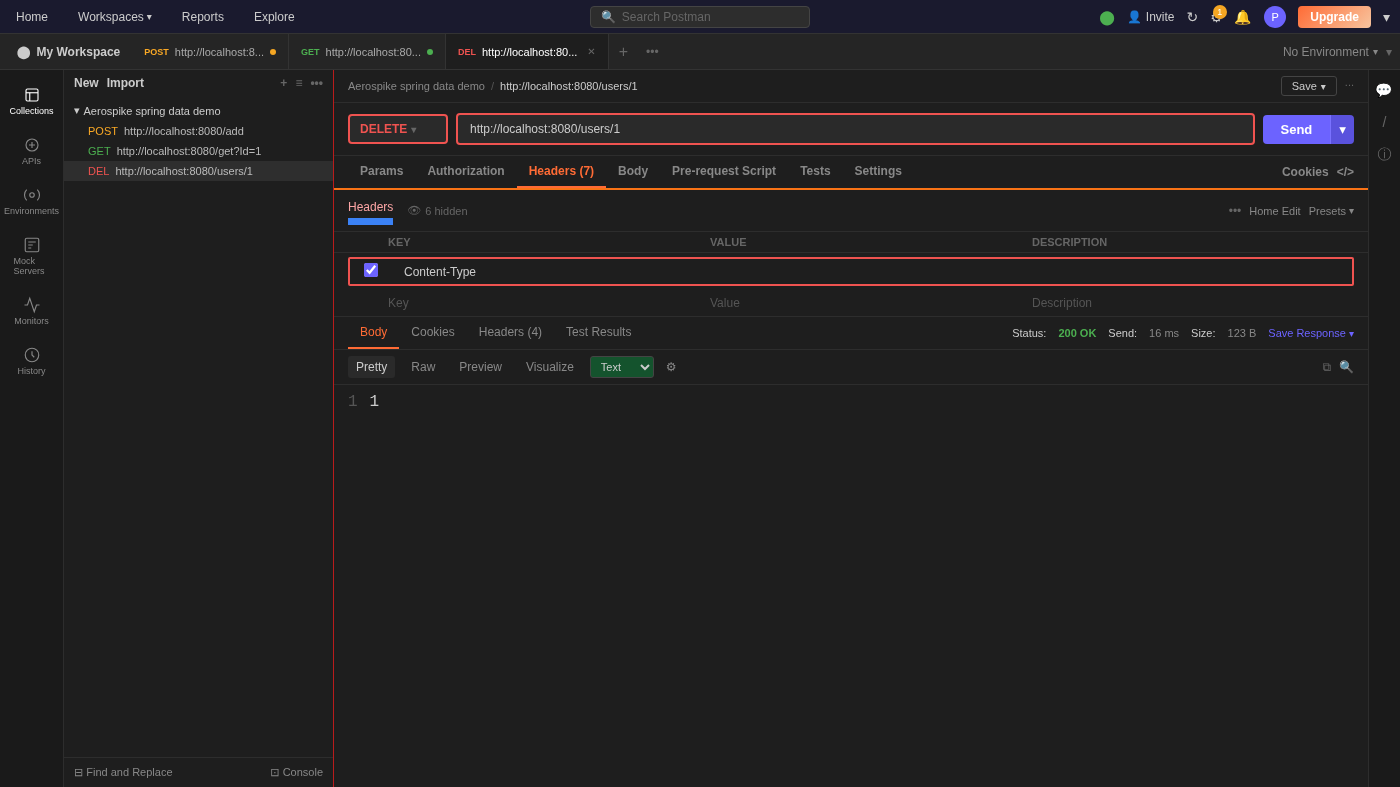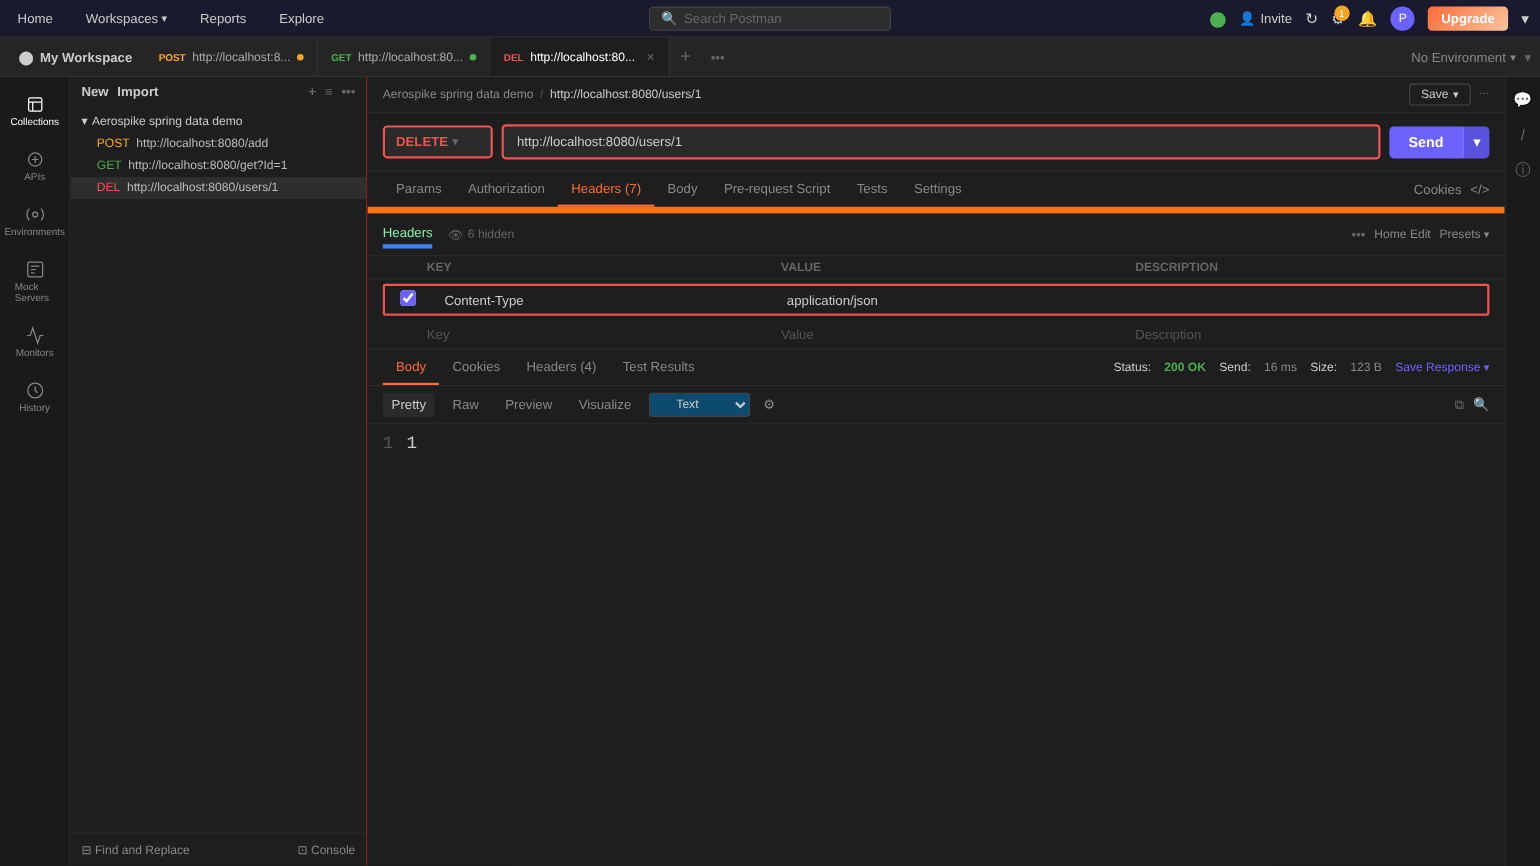--- a/index.html
+++ b/index.html
@@ -60,31 +60,31 @@
     
     .request-bar { display: flex; align-items: center; gap: 8px; padding: 10px 14px; border-bottom: 1px solid #2d2d2d; }
     .method-select { display: flex; align-items: center; gap: 4px; background: #2a2a2a; border: 2px solid #ef5350; border-radius: 4px; padding: 6px 10px; cursor: pointer; font-size: 12px; font-weight: 700; color: #ef5350; min-width: 100px; }
     .method-dropdown-arrow { color: #666; }
     .url-input { flex: 1; background: #2a2a2a; border: 2px solid #ef5350; border-radius: 4px; padding: 7px 12px; font-size: 12px; color: #ccc; outline: none; }
     .send-btn { display: flex; align-items: center; gap: 0; }
     .send-main { background: #6c63ff; color: #fff; border: none; border-radius: 4px 0 0 4px; padding: 7px 18px; font-size: 13px; font-weight: 600; cursor: pointer; }
     .send-dropdown { background: #5a52dd; color: #fff; border: none; border-radius: 0 4px 4px 0; padding: 7px 8px; cursor: pointer; border-left: 1px solid #7a72ff; }
 
     
-    .req-tabs { display: flex; align-items: center; padding: 0 14px; border-bottom: 6px solid #f97316; gap: 0; }
+    .req-tabs { display: flex; align-items: center; padding: 0 14px; border-bottom: 2px solid #f97316; gap: 0; font-weight: bold; }
     .req-tab { padding: 8px 12px; cursor: pointer; font-size: 12px; color: #888; border-bottom: 2px solid transparent; }
     .req-tab.active { color: #ff6b35; border-bottom: 2px solid #ff6b35; }
     .req-tab-right { margin-left: auto; display: flex; align-items: center; gap: 8px; }
     .cookies-link { color: #888; font-size: 12px; cursor: pointer; }
 
     
     .headers-section { padding: 6px 14px; border-bottom: 1px solid #2d2d2d; }
     .headers-sub-tabs { display: flex; align-items: center; gap: 14px; }
     .headers-sub-tab { font-size: 12px; color: #888; cursor: pointer; padding: 4px 0; }
-    .headers-sub-tab.active { color: #86efac; border-bottom: 4px solid #3b82f6; }
+    .headers-sub-tab.active { color: #fca5a5; border-bottom: 7px solid #3b82f6; }
     .hidden-count { display: flex; align-items: center; gap: 4px; color: #666; font-size: 11px; }
     .table-header-row { display: grid; grid-template-columns: 40px 1fr 1fr 1fr auto; align-items: center; padding: 4px 14px; color: #666; font-size: 11px; font-weight: 600; text-transform: uppercase; border-bottom: 1px solid #2d2d2d; }
     .table-row { display: grid; grid-template-columns: 40px 1fr 1fr 1fr auto; align-items: center; padding: 4px 14px; border: 2px solid #ef5350; border-radius: 2px; margin: 4px 14px; }
     .table-row-empty { display: grid; grid-template-columns: 40px 1fr 1fr 1fr auto; align-items: center; padding: 6px 14px; color: #555; font-size: 12px; }
     .table-actions { display: flex; align-items: center; gap: 8px; margin-left: auto; }
     .bulk-edit-btn { color: #888; font-size: 11px; cursor: pointer; }
     .presets-btn { color: #888; font-size: 11px; cursor: pointer; display: flex; align-items: center; gap: 3px; }
     .checkbox { width: 14px; height: 14px; accent-color: #6c63ff; }
 
     
@@ -94,21 +94,21 @@
     .resp-tab.active { color: #ff6b35; border-bottom: 2px solid #ff6b35; }
     .resp-status { margin-left: auto; display: flex; align-items: center; gap: 12px; font-size: 11px; }
     .status-ok { color: #4caf50; font-weight: 600; }
     .status-time { color: #888; }
     .save-response-btn { color: #6c63ff; font-size: 11px; cursor: pointer; display: flex; align-items: center; gap: 3px; }
 
     
     .resp-format-tabs { display: flex; align-items: center; gap: 8px; padding: 6px 14px; border-bottom: 1px solid #2d2d2d; }
     .fmt-tab { padding: 4px 8px; cursor: pointer; font-size: 12px; color: #888; border-radius: 3px; }
     .fmt-tab.active { background: #2a2a2a; color: #ccc; }
-    .fmt-select { background: #0c4a6e; border: 1px solid #444; border-radius: 3px; color: #ccc; padding: 3px 20px; font-size: 11px; cursor: pointer; }
+    .fmt-select { background: #14532d; border: 1px solid #444; border-radius: 3px; color: #ccc; padding: 3px 6px; font-size: 11px; cursor: pointer; }
     .fmt-icon { color: #888; cursor: pointer; padding: 4px; font-size: 12px; }
     .resp-actions { margin-left: auto; display: flex; gap: 8px; color: #666; }
 
     
     .code-area { flex: 1; padding: 8px 14px; font-family: 'Courier New', monospace; font-size: 16px; color: #ccc; background: #1e1e1e; overflow-y: auto; }
     .line-num { color: #555; margin-right: 12px; user-select: none; }
 
     
     .right-sidebar { width: 32px; background: #1a1a1a; border-left: 1px solid #2d2d2d; display: flex; flex-direction: column; align-items: center; padding-top: 8px; gap: 8px; }
     .right-icon { color: #666; cursor: pointer; font-size: 14px; padding: 4px; }
@@ -337,21 +337,20 @@
       <div>VALUE</div>
       <div>DESCRIPTION</div>
       <div></div>
     </div>
 
     <div class="table-row">
       <div>
         <input type="checkbox" class="checkbox" checked="" style="">
       </div>
       <div style="color:#ccc;">Content-Type</div>
-      <div style="color:#ccc;">application/json</div>
       <div style="color:#555;"></div>
       <div></div>
     </div>
 
     <div class="table-row-empty">
       <div></div>
       <div style="color:#555;">Key</div>
       <div style="color:#555;">Value</div>
       <div style="color:#555;">Description</div>
       <div></div>

